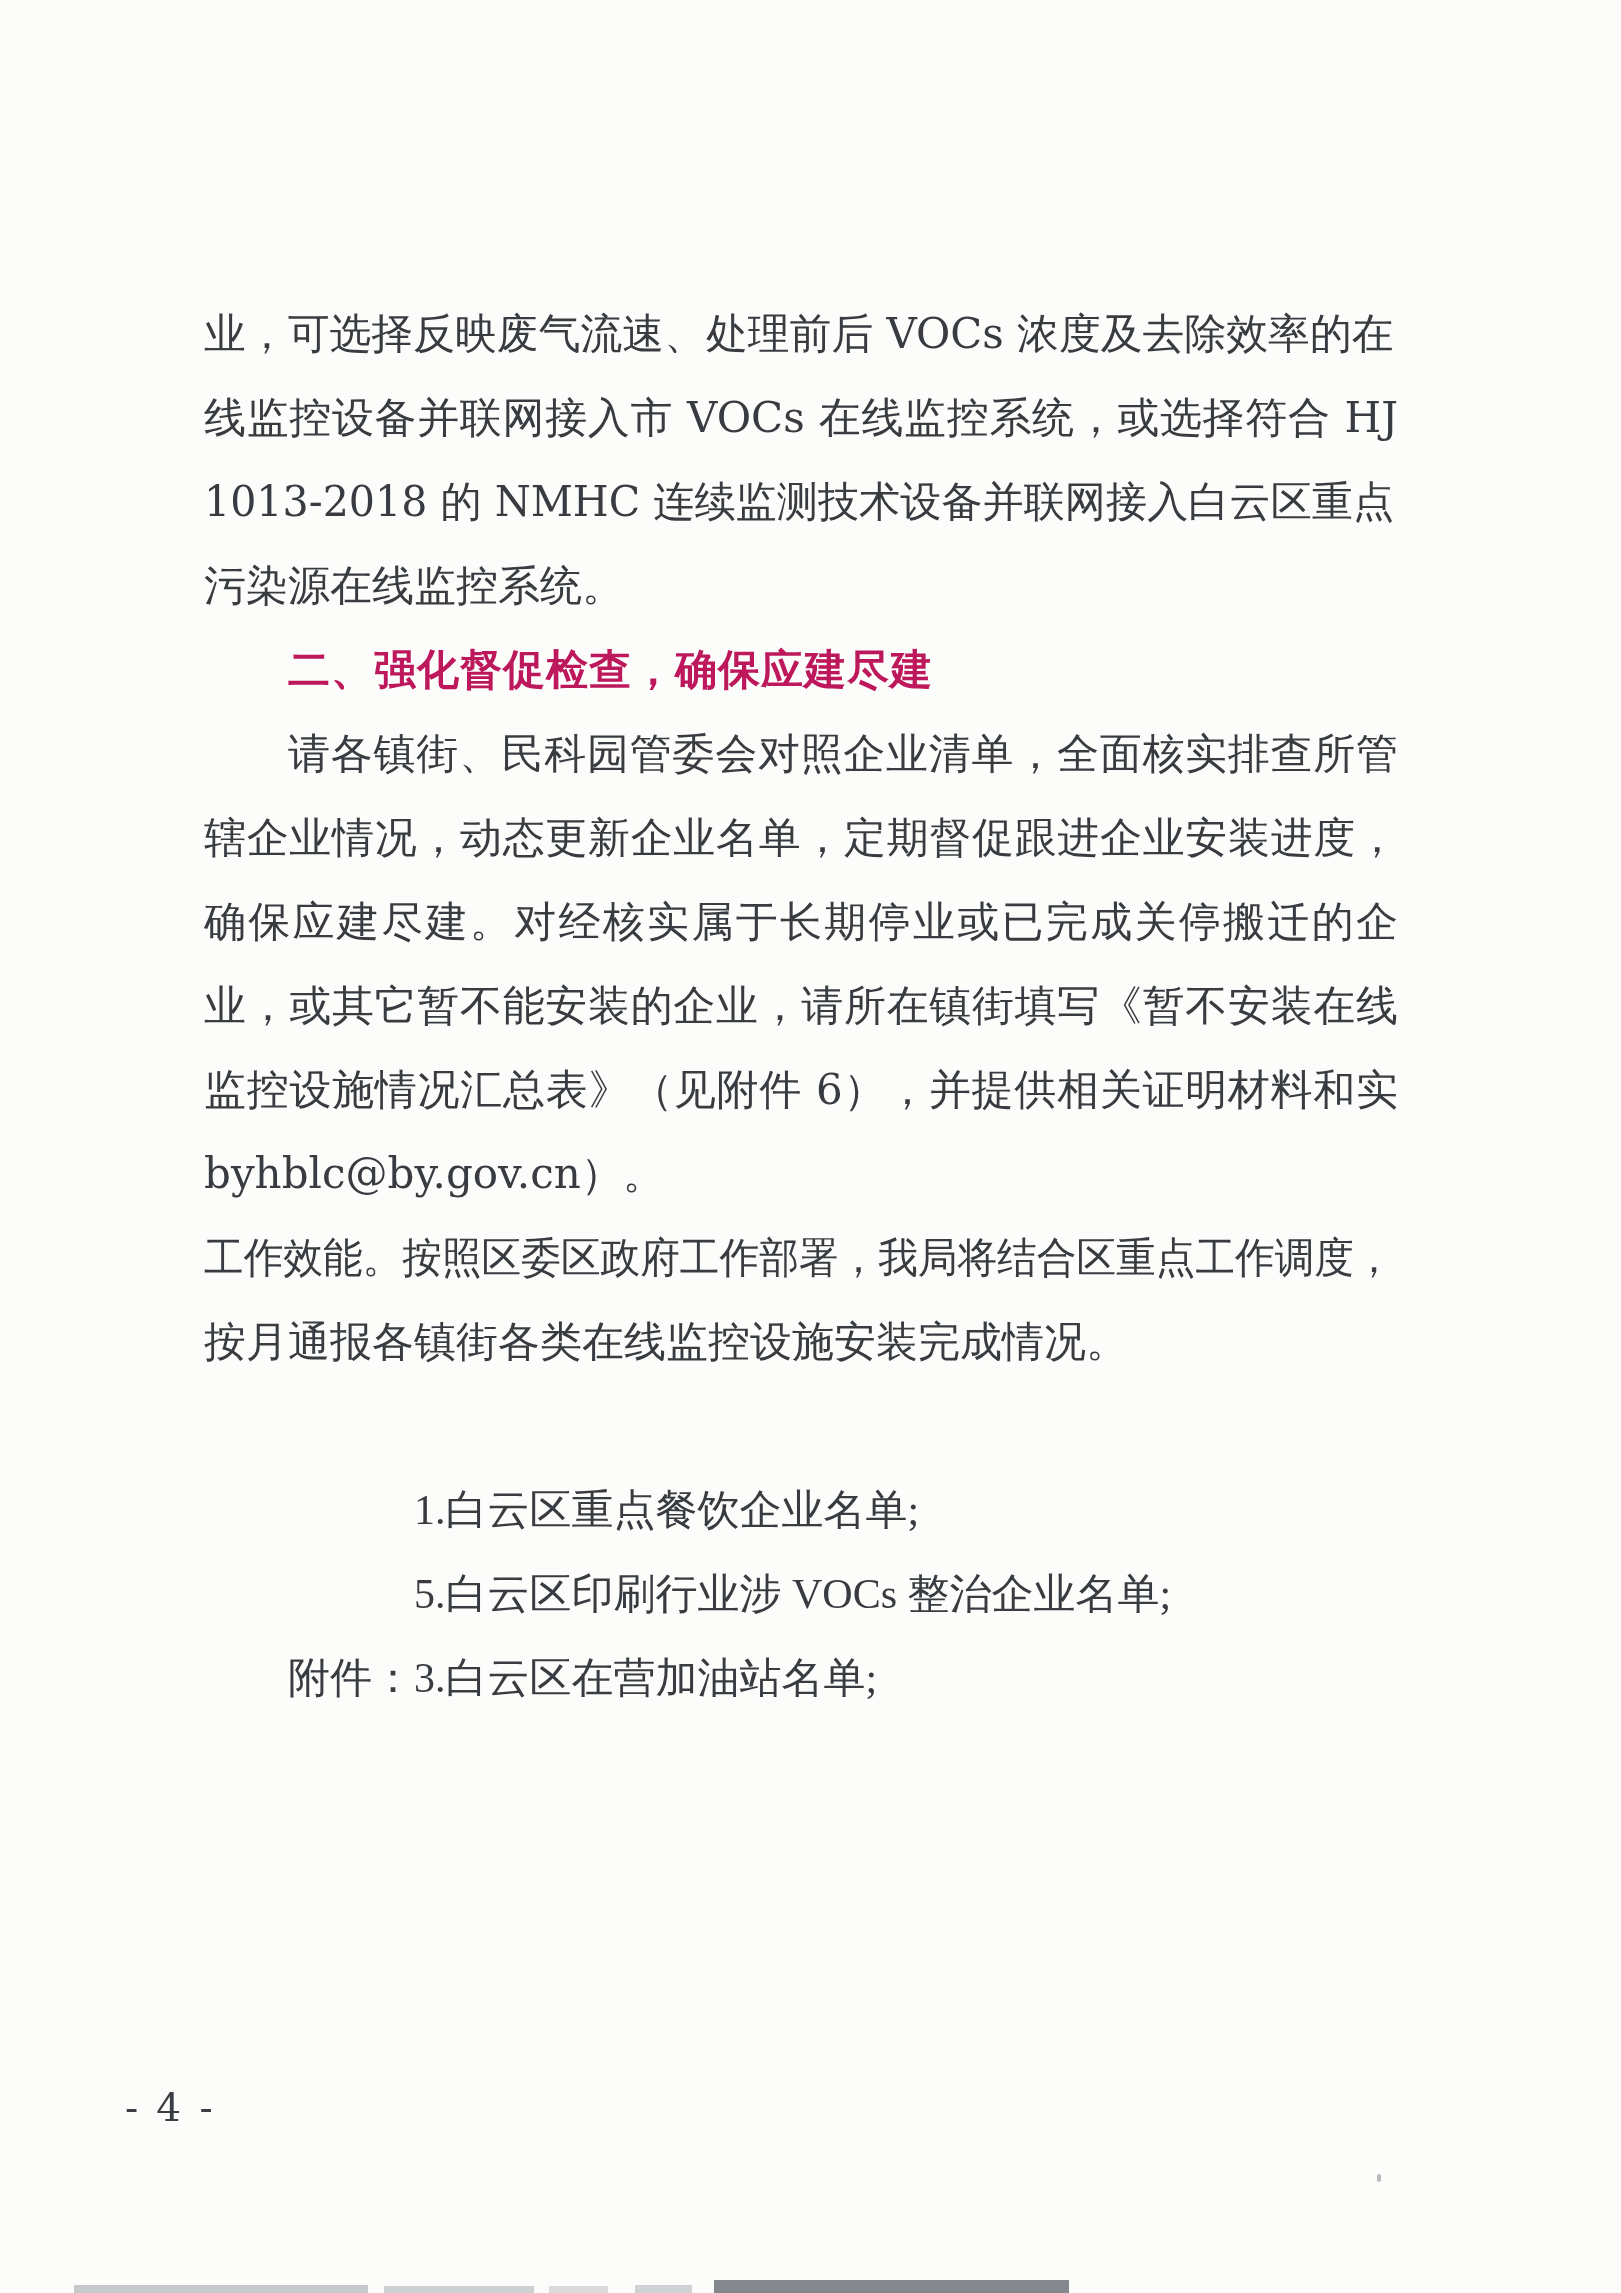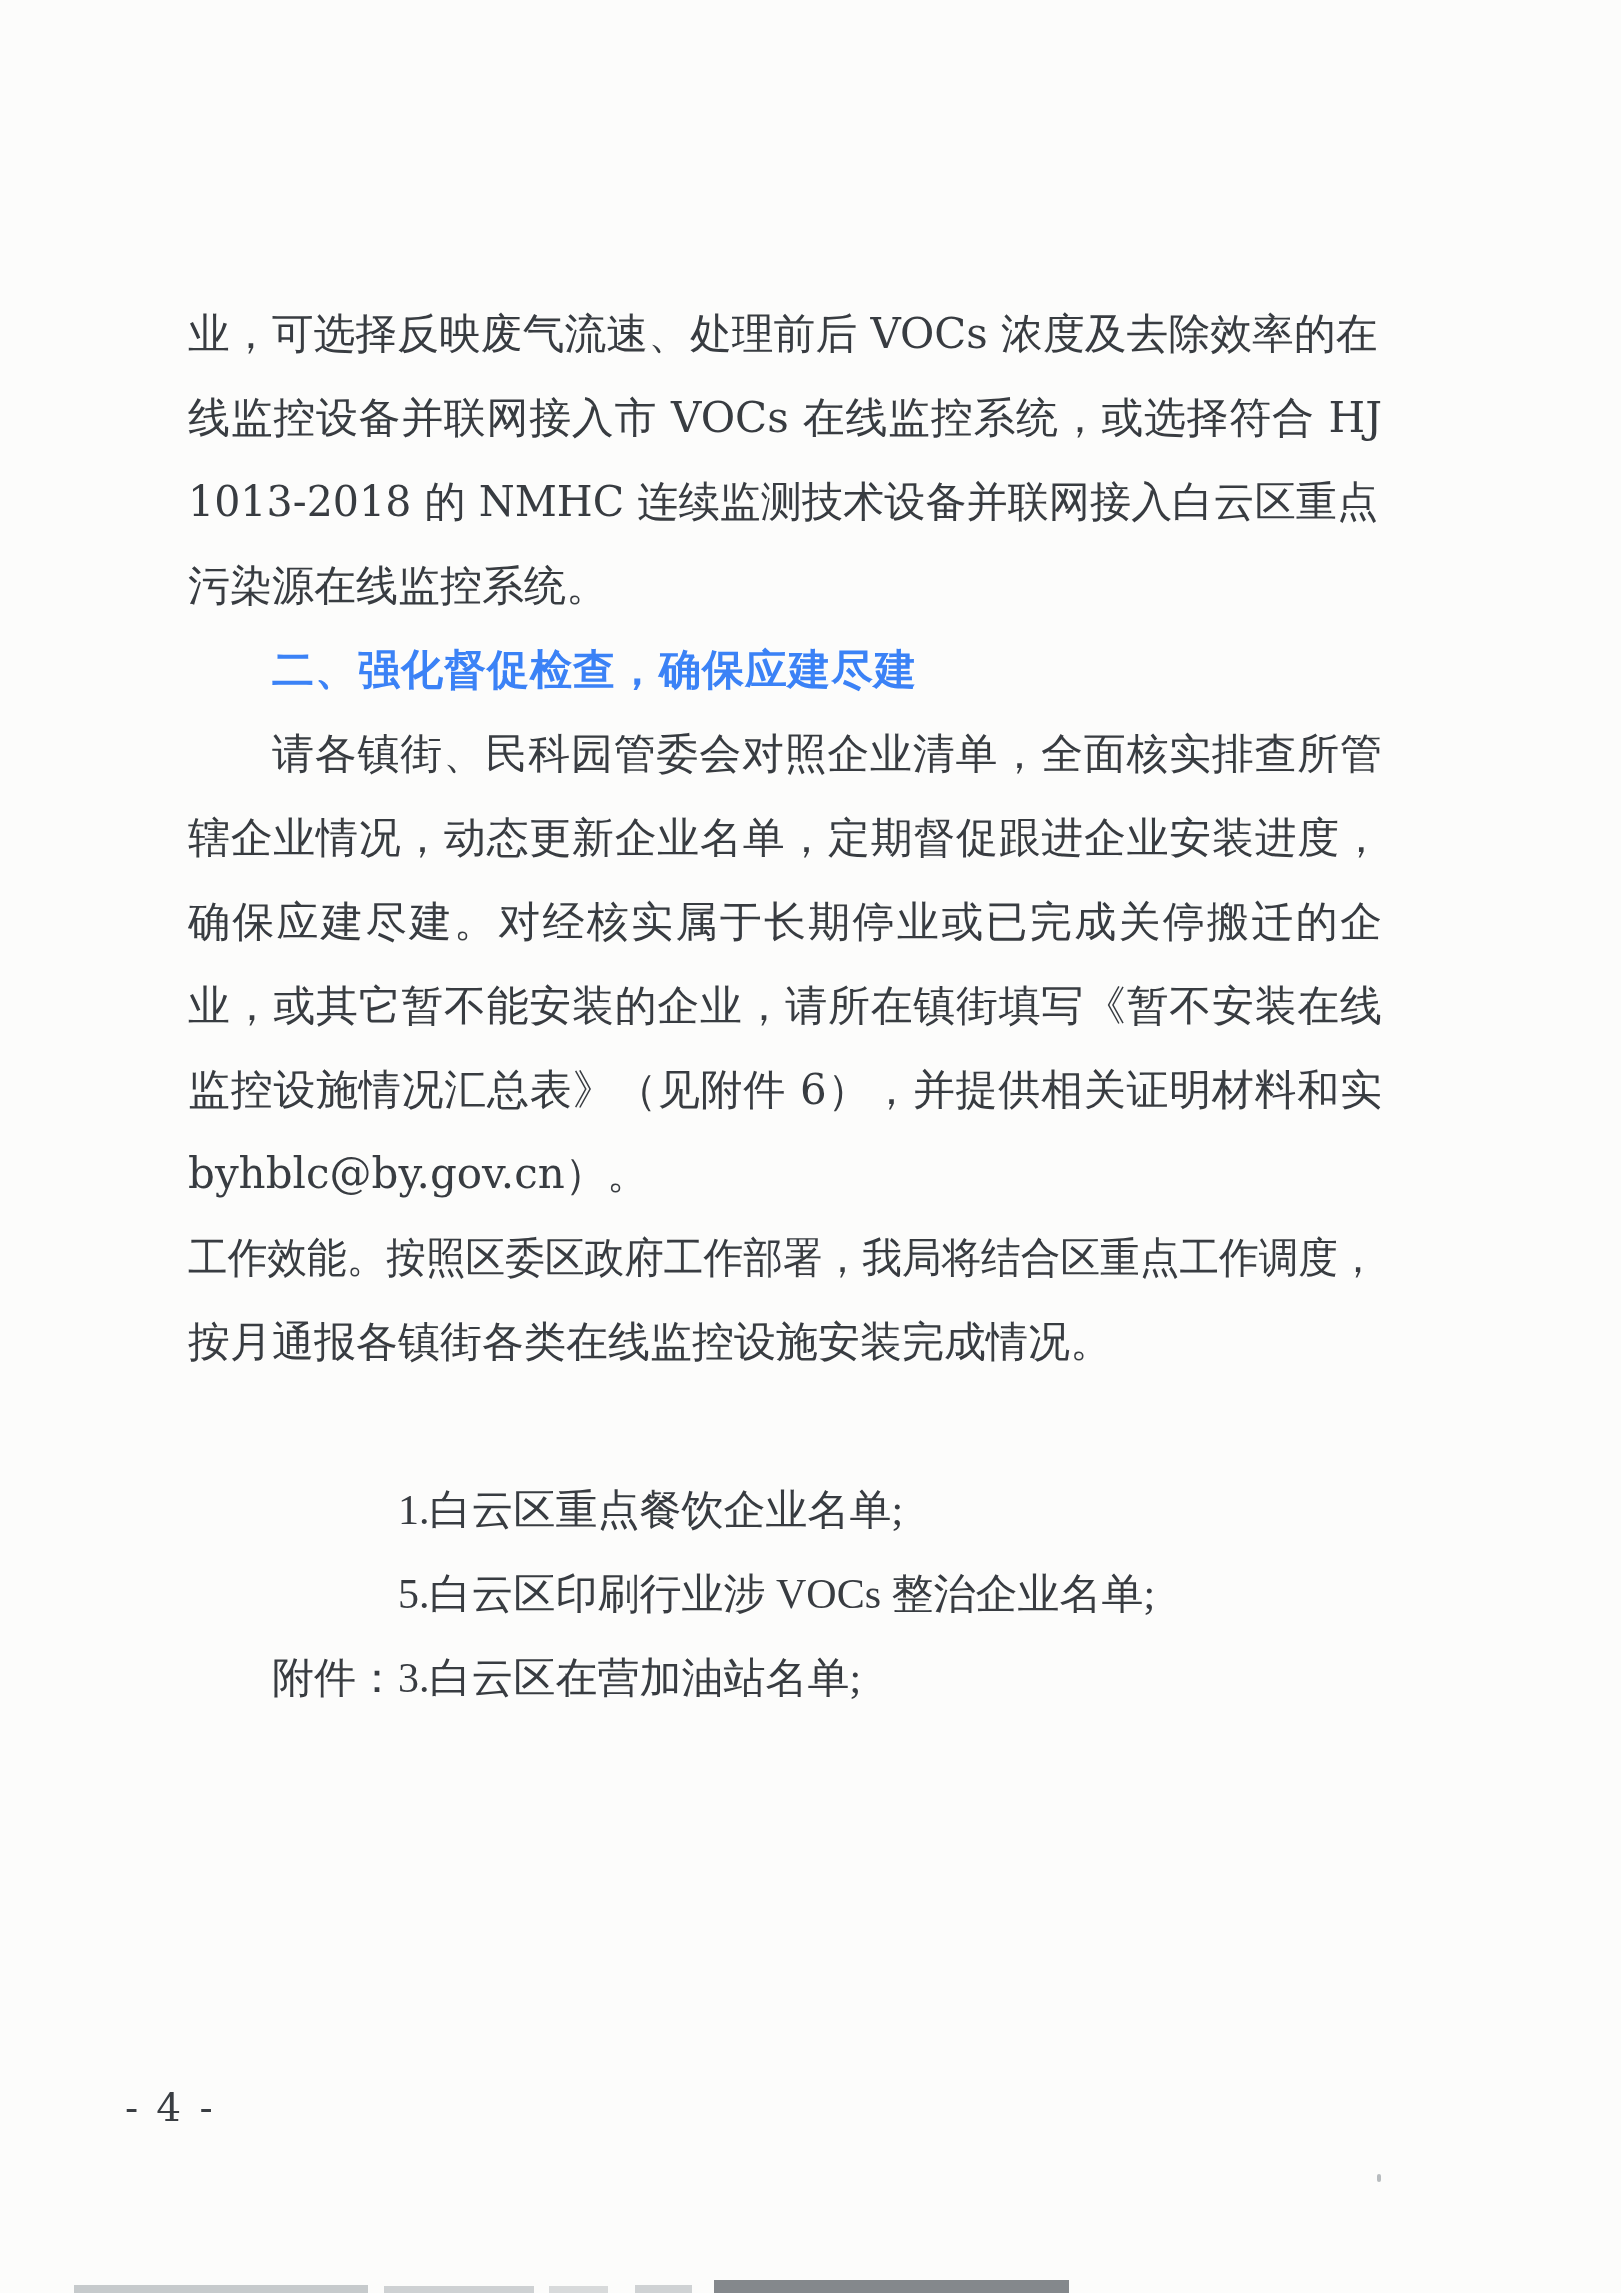--- a/index.html
+++ b/index.html
@@ -12,40 +12,40 @@
     width: 1621px;
     height: 2294px;
     margin: 0 auto;
     background: #fcfcfb;
     overflow: hidden;
     color: #383c41;
     font-family: "DejaVu Serif", "Liberation Serif", serif;
   }
   .text-block {
     position: absolute;
-    left: 188px;
+    left: 204px;
     top: 292px;
     width: 1194px;
     font-size: 42px;
     line-height: 84px;
   }
   .line {
     text-align: justify;
     text-align-last: justify;
     height: 84px;
   }
   .line.no-stretch {
     text-align: left;
     text-align-last: left;
   }
   .indent { text-indent: 2em; }
   .heading {
     font-family: "DejaVu Sans", "Liberation Sans", sans-serif;
     font-weight: 700;
-    color: #3b82f6;
+    color: #be185d;
     letter-spacing: 1px;
   }
   .attachments {
     margin-top: 84px;
     padding-left: 2em;
     display: flex;
     align-items: flex-end;
     font-family: Liberation Serif, serif;
   }
   .att-label { white-space: nowrap; }

